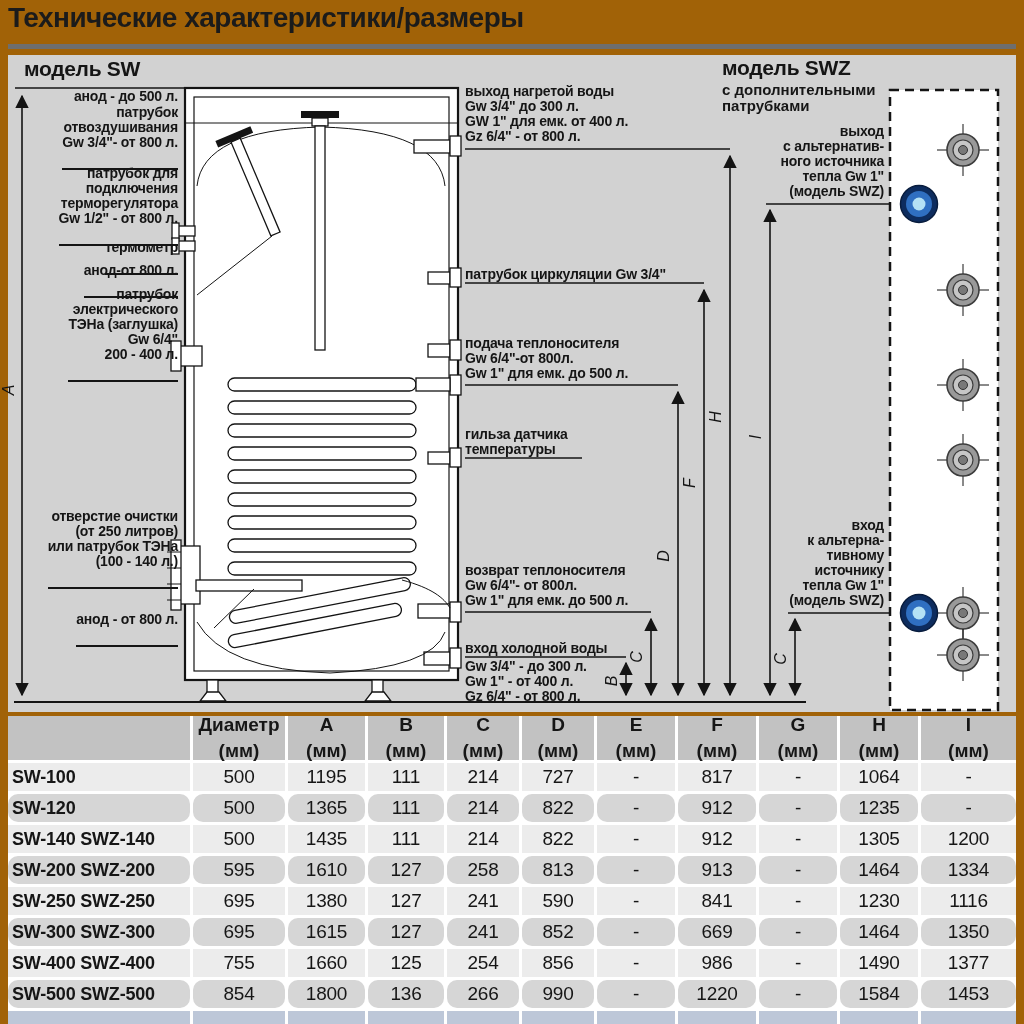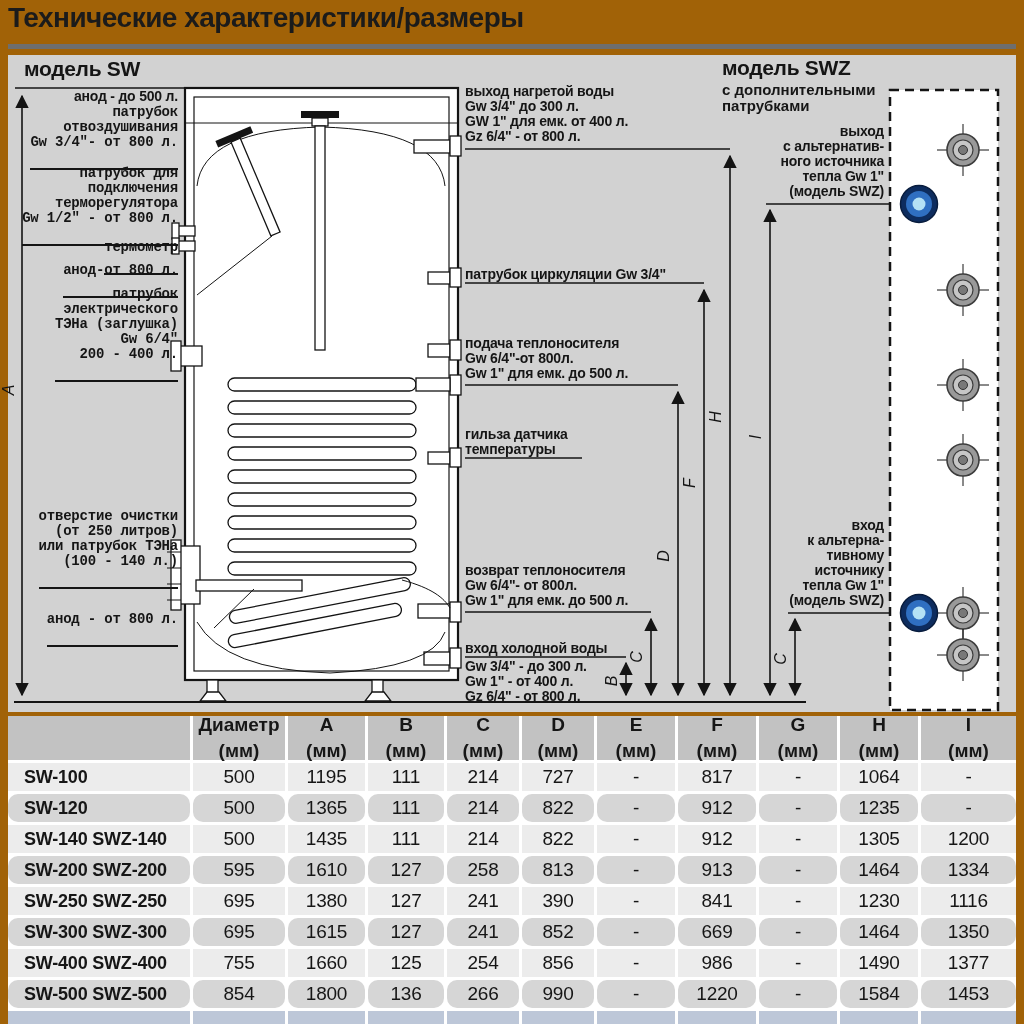--- a/index.html
+++ b/index.html
@@ -10,34 +10,34 @@
   .title-rule{position:absolute;left:8px;top:44px;width:1008px;height:5px;background:#6e6e6e;}
   .diagram-bg{position:absolute;left:8px;top:55px;width:1008px;height:657px;background:#d2d2d2;}
   svg.overlay{position:absolute;left:0;top:0;width:1024px;height:1024px;}
   .lbl{position:absolute;font-size:14px;line-height:15px;font-weight:bold;
        white-space:pre-line;letter-spacing:-0.2px;color:#151515;}
   .hdr{position:absolute;font-size:21px;font-weight:bold;color:#151515;letter-spacing:-0.3px;}
   .sub{position:absolute;font-size:15px;line-height:16px;font-weight:bold;white-space:pre-line;}
   .ll{right:846px;text-align:right;}
   .cl{left:465px;text-align:left;}
   .rl{right:140px;text-align:right;}
-  .u{border-bottom:2px solid #151515;padding-bottom:18px;font-family:Liberation Mono, monospace;}
+  .u{border-bottom:2px solid #151515;padding-bottom:18px;}
   .dim{stroke:#141414;stroke-width:1.6;}
   .lead{stroke:#141414;stroke-width:1.5;}
   .thin{stroke:#141414;stroke-width:1;}
   .dw{fill:#ffffff;stroke:#141414;stroke-width:1.3;}
   .dimlbl{font-family:"Liberation Sans",sans-serif;font-style:italic;font-size:16px;fill:#141414;}
   
   .spec-table{position:absolute;left:8px;top:716px;width:1008px;display:grid;
     grid-template-columns:182px 92px 77px 76px 72px 72px 78px 78px 78px 78px 1fr;
     grid-template-rows:44px repeat(8,28px) 14px;gap:3px;background:#fff;}
   .th{background:#c2c2c2;display:flex;align-items:center;justify-content:center;
       font-weight:bold;font-size:19px;line-height:26px;white-space:pre-line;text-align:center;}
   .td{display:flex;align-items:center;justify-content:center;font-size:19px;letter-spacing:-0.2px;}
-  .td.model{justify-content:flex-start;padding-left:16px;font-weight:bold;font-size:18px;}
+  .td.model{justify-content:flex-start;padding-left:4px;font-weight:bold;font-size:18px;}
   .td.light{background:#ececec;}
   .td.dark{background:#d6d6d6;border-radius:10px;}
   .td.partial{background:#bdc7d8;}
 </style>
 </head>
 <body>
 
 <div class="stage">
 
   <div class="title">Технические характеристики/размеры</div>
@@ -306,21 +306,21 @@
       <div class="td num dark">-</div>
       <div class="td num dark">913</div>
       <div class="td num dark">-</div>
       <div class="td num dark">1464</div>
       <div class="td num dark">1334</div>
       <div class="td model light">SW-250 SWZ-250</div>
       <div class="td num light">695</div>
       <div class="td num light">1380</div>
       <div class="td num light">127</div>
       <div class="td num light">241</div>
-      <div class="td num light">390</div>
+      <div class="td num light">590</div>
       <div class="td num light">-</div>
       <div class="td num light">841</div>
       <div class="td num light">-</div>
       <div class="td num light">1230</div>
       <div class="td num light">1116</div>
       <div class="td model dark">SW-300 SWZ-300</div>
       <div class="td num dark">695</div>
       <div class="td num dark">1615</div>
       <div class="td num dark">127</div>
       <div class="td num dark">241</div>

